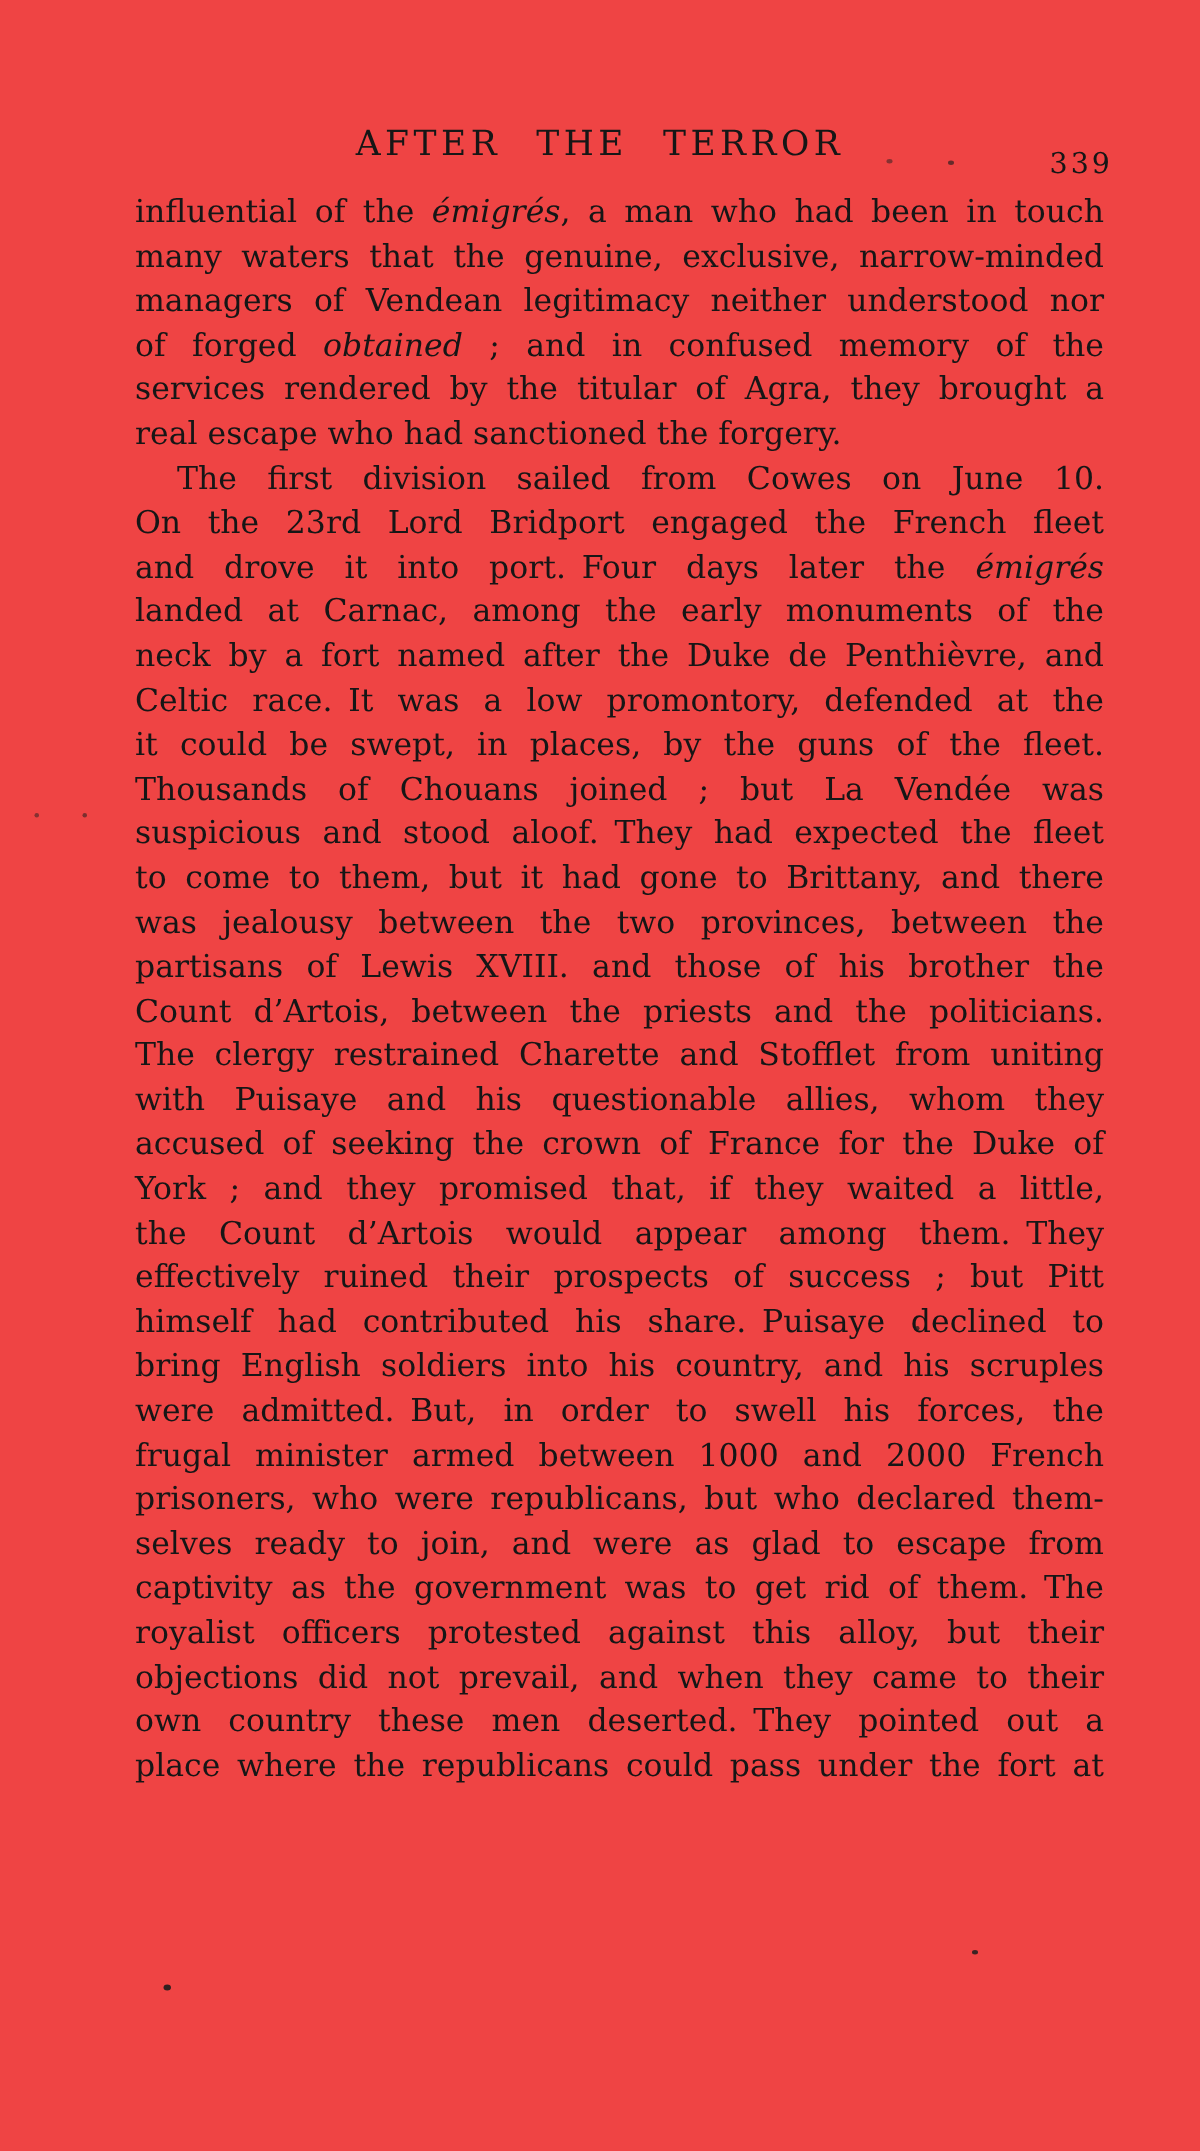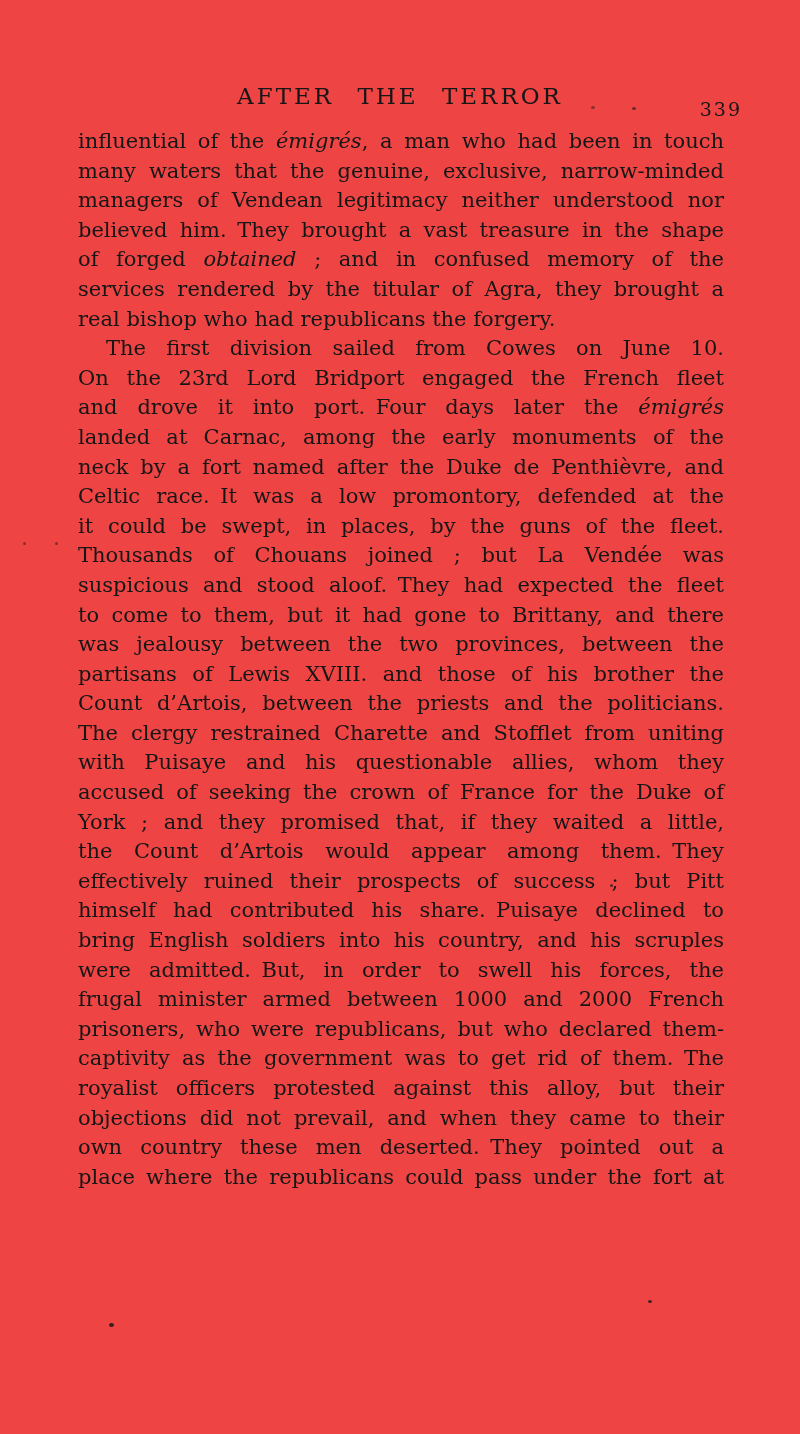--- a/index.html
+++ b/index.html
@@ -27,21 +27,21 @@
   .page-number {
     position: absolute;
     top: 84px;
     right: 58px;
     font-size: 19px;
     letter-spacing: 2px;
     margin-top: 14px;
   }
   .body-text {
     position: absolute;
-    left: 78px;
+    left: 90px;
     top: 127px;
     width: 646px;
   }
   .line {
     font-size: 21px;
     line-height: 29.6px;
     text-align: justify;
     text-align-last: justify;
   }
   .line.noj { text-align-last: left; }
@@ -57,24 +57,23 @@
 <body>
 
 <div class="page">
   <div class="running-head">AFTER THE TERROR</div>
   <div class="page-number">339</div>
   <div class="body-text" id="body-text">
       <div class="paragraph">
         <div class="line"><span>influential of the </span><span class="it">émigrés</span><span>, a man who had been in touch</span></div>
         <div class="line"><span>many waters that the genuine, exclusive, narrow-minded</span></div>
         <div class="line"><span>managers of Vendean legitimacy neither understood nor</span></div>
-        <div class="line"><span>believed him. They brought a vast treasure in the shape</span></div>
         <div class="line"><span>of forged </span><span class="it">obtained</span><span> ; and in confused memory of the</span></div>
         <div class="line"><span>services rendered by the titular of Agra, they brought a</span></div>
-        <div class="line noj"><span>real bishop who had republicans the forgery.</span></div>
+        <div class="line noj"><span>real escape who had sanctioned the forgery.</span></div>
       </div>
       <div class="paragraph">
         <div class="line ind"><span>The first division sailed from Cowes on June 10.</span></div>
         <div class="line"><span>On the 23rd Lord Bridport engaged the French fleet</span></div>
         <div class="line"><span>and drove it into port. Four days later the </span><span class="it">émigrés</span></div>
         <div class="line"><span>landed at Carnac, among the early monuments of the</span></div>
         <div class="line"><span>neck by a fort named after the Duke de Penthièvre, and</span></div>
         <div class="line"><span>Celtic race. It was a low promontory, defended at the</span></div>
         <div class="line"><span>it could be swept, in places, by the guns of the fleet.</span></div>
         <div class="line"><span>Thousands of Chouans joined ; but La Vendée was</span></div>
@@ -87,20 +86,21 @@
         <div class="line"><span>with Puisaye and his questionable allies, whom they</span></div>
         <div class="line"><span>accused of seeking the crown of France for the Duke of</span></div>
         <div class="line"><span>York ; and they promised that, if they waited a little,</span></div>
         <div class="line"><span>the Count d’Artois would appear among them. They</span></div>
         <div class="line"><span>effectively ruined their prospects of success ; but Pitt</span></div>
         <div class="line"><span>himself had contributed his share. Puisaye declined to</span></div>
         <div class="line"><span>bring English soldiers into his country, and his scruples</span></div>
         <div class="line"><span>were admitted. But, in order to swell his forces, the</span></div>
         <div class="line"><span>frugal minister armed between 1000 and 2000 French</span></div>
         <div class="line"><span>prisoners, who were republicans, but who declared them-</span></div>
+        <div class="line"><span>selves ready to join, and were as glad to escape from</span></div>
         <div class="line"><span>captivity as the government was to get rid of them. The</span></div>
         <div class="line"><span>royalist officers protested against this alloy, but their</span></div>
         <div class="line"><span>objections did not prevail, and when they came to their</span></div>
         <div class="line"><span>own country these men deserted. They pointed out a</span></div>
         <div class="line"><span>place where the republicans could pass under the fort at</span></div>
       </div>
     </div>
   <div id="specks">
       <div class="speck" style="left: 591px; top: 106px; width: 4px; height: 3px; opacity: 0.5;"></div>
       <div class="speck" style="left: 632px; top: 107px; width: 4px; height: 3px; opacity: 0.65;"></div>

